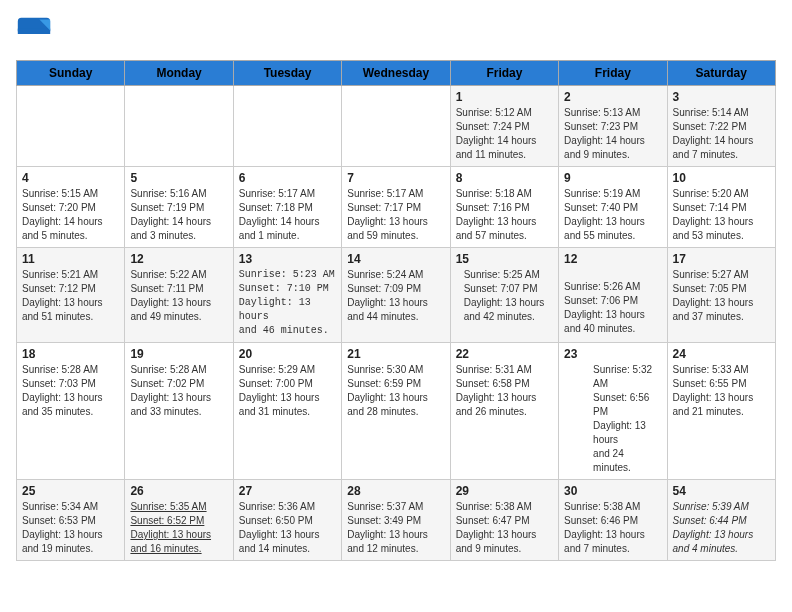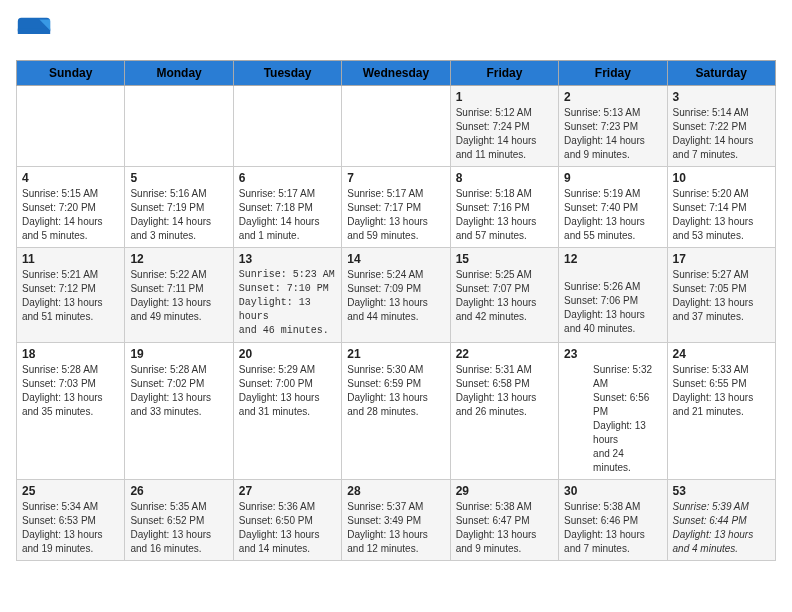--- a/index.html
+++ b/index.html
@@ -225,21 +225,21 @@
         </td>
         <td>
           <div class="day-num">14</div>
           <div class="day-info" style="white-space: pre-line;">Sunrise: 5:24 AM
 Sunset: 7:09 PM
 Daylight: 13 hours
 and 44 minutes.</div>
         </td>
         <td>
           <div class="day-num">15</div>
-          <div class="day-info" style="white-space: pre-line;">Sunrise: 5:25 AM
+          <div class="day-info" style="white-space: pre-line; margin-left: 8px;">Sunrise: 5:25 AM
 Sunset: 7:07 PM
 Daylight: 13 hours
 and 42 minutes.</div>
         </td>
         <td>
           <div class="day-num">12</div>
           <div class="day-info" style="white-space: pre-line; margin-top: 14px;">Sunrise: 5:26 AM
 Sunset: 7:06 PM
 Daylight: 13 hours
 and 40 minutes.</div>
@@ -306,21 +306,21 @@
       <tr>
         <td>
           <div class="day-num">25</div>
           <div class="day-info" style="white-space: pre-line;">Sunrise: 5:34 AM
 Sunset: 6:53 PM
 Daylight: 13 hours
 and 19 minutes.</div>
         </td>
         <td>
           <div class="day-num">26</div>
-          <div class="day-info" style="white-space: pre-line;">Sunrise: 5:35 AM
+          <div class="day-info" style="white-space: pre-line; text-decoration: underline;">Sunrise: 5:35 AM
 Sunset: 6:52 PM
 Daylight: 13 hours
 and 16 minutes.</div>
         </td>
         <td>
           <div class="day-num">27</div>
           <div class="day-info" style="white-space: pre-line;">Sunrise: 5:36 AM
 Sunset: 6:50 PM
 Daylight: 13 hours
 and 14 minutes.</div>
@@ -340,21 +340,21 @@
 and 9 minutes.</div>
         </td>
         <td>
           <div class="day-num">30</div>
           <div class="day-info" style="white-space: pre-line;">Sunrise: 5:38 AM
 Sunset: 6:46 PM
 Daylight: 13 hours
 and 7 minutes.</div>
         </td>
         <td>
-          <div class="day-num">53</div>
+          <div class="day-num">54</div>
           <div class="day-info" style="white-space: pre-line; font-style: italic;">Sunrise: 5:39 AM
 Sunset: 6:44 PM
 Daylight: 13 hours
 and 4 minutes.</div>
         </td>
       </tr>
     </tbody>
 </table>
 
 </body></html>

